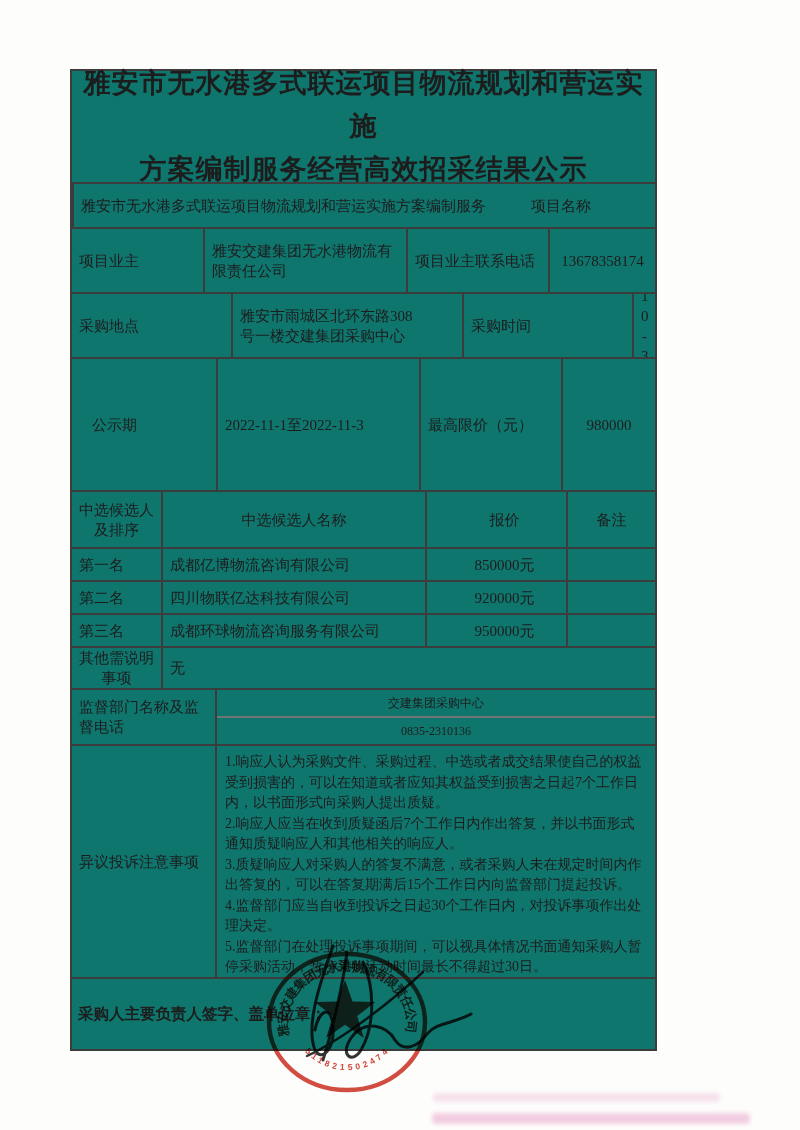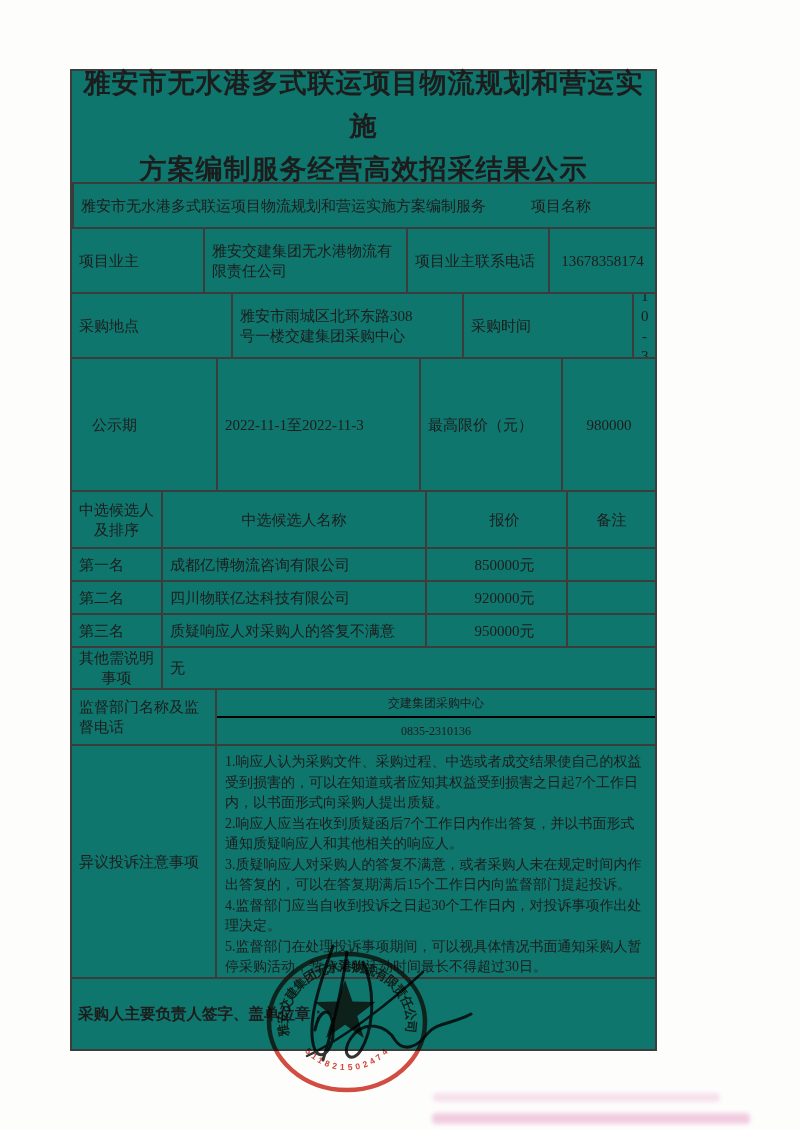--- a/index.html
+++ b/index.html
@@ -42,21 +42,21 @@
   .w-name{width:264px;}
   .w-price{width:141px;padding-left:23px;}
   .w-sup{width:143px;}
   .title-row{
     display:flex;flex-direction:column;justify-content:center;text-align:center;
     font-family:"Liberation Sans","DejaVu Sans",sans-serif;
     font-weight:700;font-size:27px;line-height:43px;letter-spacing:1px;
   }
   .sup-content{padding:0;justify-content:stretch;}
   .sup-half{flex:1;display:flex;align-items:center;justify-content:center;font-size:12px;}
-  .sup-half.second{border-top:2px solid #000000;}
+  .sup-half.second{border-top:2px solid #737373;}
   .obj-content{justify-content:flex-start;padding:6px 12px 4px 8px;font-size:14px;line-height:20.5px;}
   .sig-cell{font-size:15.5px;padding-left:6px;}
   
   .seal{position:absolute;left:263px;top:950px;width:168px;height:145px;
         mix-blend-mode:multiply;opacity:.92;pointer-events:none;}
   .signature{position:absolute;left:275px;top:940px;width:210px;height:135px;
         mix-blend-mode:multiply;pointer-events:none;}
   .bleed{position:absolute;background:#e07fb4;filter:blur(2px);border-radius:4px;pointer-events:none;}
   .bleed1{left:433px;top:1093px;width:287px;height:9px;opacity:.22;}
   .bleed2{left:432px;top:1113px;width:318px;height:11px;opacity:.38;}
@@ -114,21 +114,21 @@
     <div class="cell w-last c"></div>
   </div>
   <div class="row h-win">
     <div class="cell cfirst w-rank">第二名</div>
     <div class="cell w-name">四川物联亿达科技有限公司</div>
     <div class="cell w-price c">920000元</div>
     <div class="cell w-last c"></div>
   </div>
   <div class="row h-win">
     <div class="cell cfirst w-rank">第三名</div>
-    <div class="cell w-name">质疑响应人对采购人的答复不满意</div>
+    <div class="cell w-name">成都环球物流咨询服务有限公司</div>
     <div class="cell w-price c">950000元</div>
     <div class="cell w-last c"></div>
   </div>
 
   <div class="row h-other">
     <div class="cell cfirst w-rank c">其他需说明事项</div>
     <div class="cell w-last">无</div>
   </div>
 
   <div class="row h-sup">

